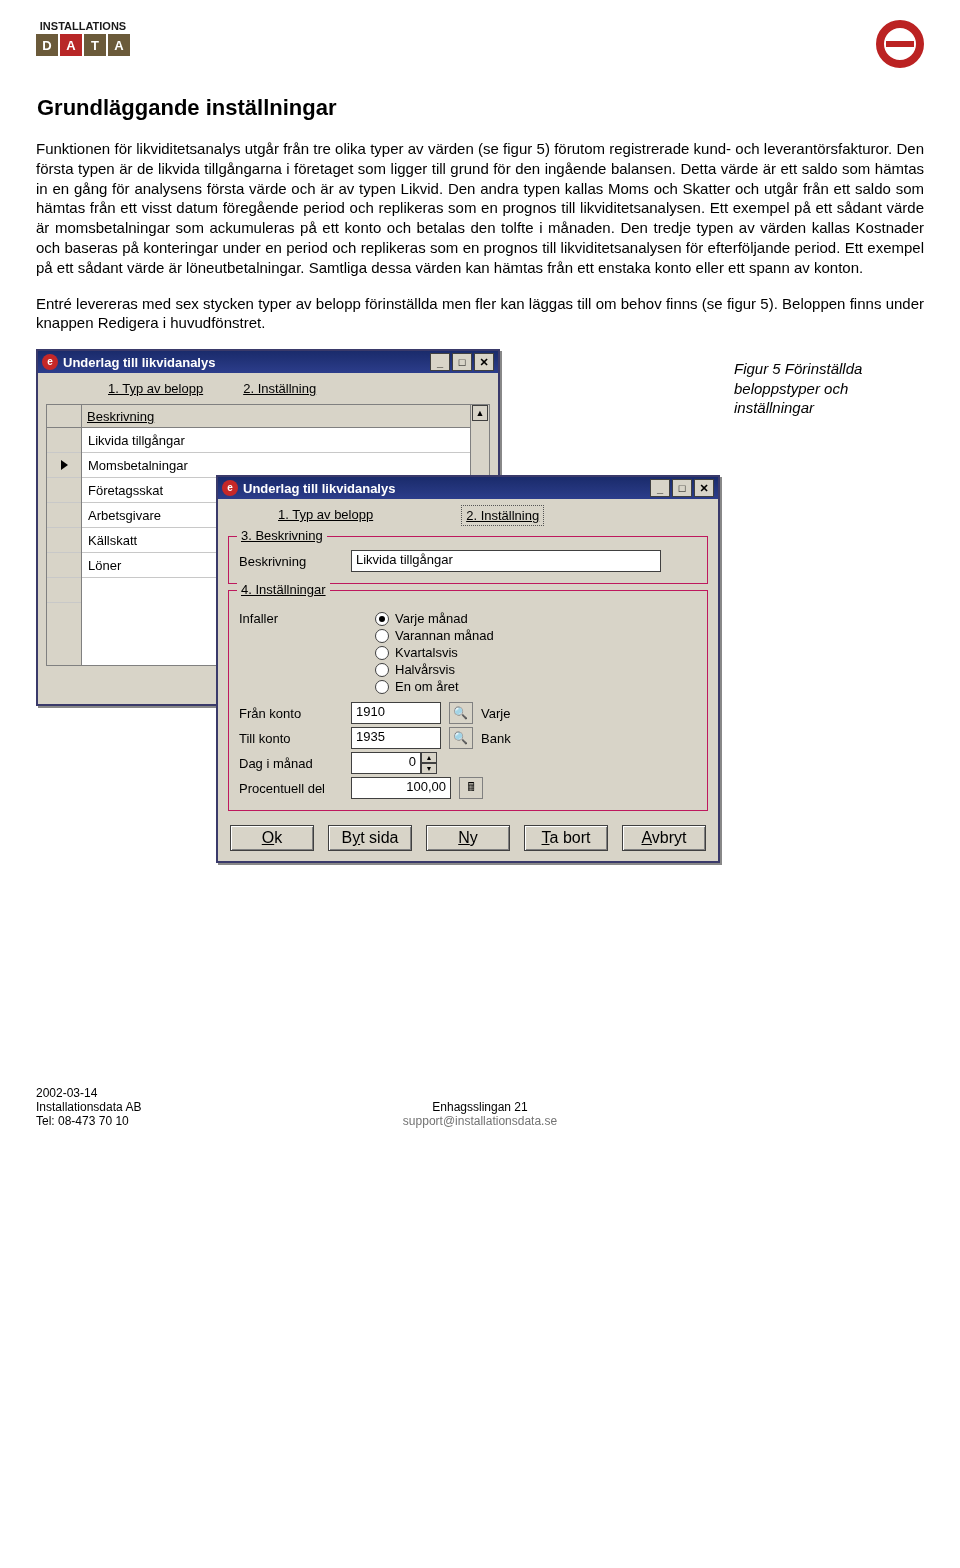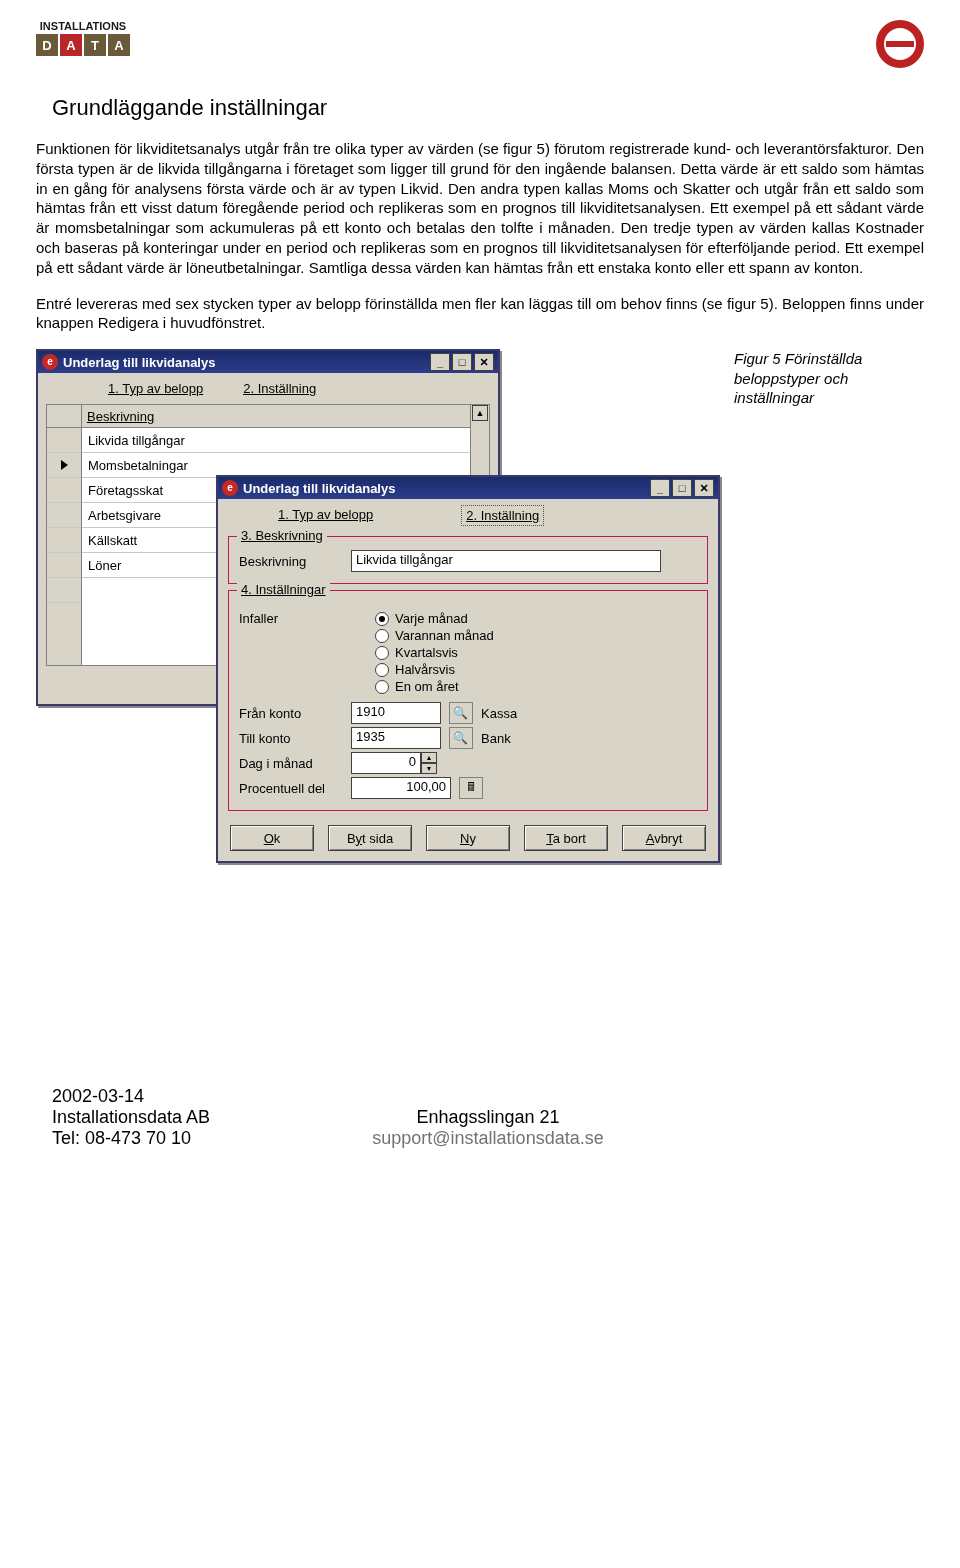--- a/index.html
+++ b/index.html
@@ -42,39 +42,39 @@
     font-size: 13px;
   }
   .block.d { background:#6b5a3a; }
   .block.a { background:#b82727; }
   .block.t { background:#6b5a3a; }
   .block.a2{ background:#6b5a3a; }
   .logo-right svg { width: 48px; height: 48px; }
   h2.section-title {
     font-family: Verdana, sans-serif;
     font-size: 22px;
-    font-weight: normal;
-    margin: 14px 0 18px 16px;
+    font-weight: bold;
+    margin: 14px 0 18px 1px;
   }
   p.body {
     text-align: justify;
     line-height: 1.32;
     margin: 0 0 16px 0;
   }
   .fig-area {
     display: flex;
     align-items: flex-start;
     gap: 18px;
     margin-top: 10px;
   }
   .fig-caption {
     font-style: italic;
     font-size: 15px;
     line-height: 1.3;
-    margin-top: 0;
+    margin-top: 10px;
     flex: 0 0 160px;
   }
   
   .win {
     font-family: Tahoma, Arial, sans-serif;
     font-size: 13px;
     background: #d8d4c8;
     border: 2px solid #3a3a6a;
     width: 460px;
     box-shadow: 2px 2px 0 #888;
@@ -198,31 +198,30 @@
   .spin .arrows { display:flex; flex-direction:column; }
   .spin .arrows div{
     width:14px;height:9px;border:1px solid #404040;background:#d8d4c8;
     font-size:7px;display:flex;align-items:center;justify-content:center;line-height:1;
   }
   .btnrow {
     display:flex; justify-content: space-between; padding:8px 12px 10px 12px;
   }
   .btn {
     width:82px;height:24px;border:1px solid #404040;background:#d8d4c8;
-    display:inline-flex;align-items:center;justify-content:center;font-size:13px;
+    display:inline-flex;align-items:center;justify-content:center;font-size:16px;
     box-shadow: 1px 1px 0 #fff inset, -1px -1px 0 #808080 inset;
   }
   .btn u { text-decoration: underline; }
 
   .footer {
     margin-top: 40px;
-    font-size: 18px;
+    font-size: 12px;
     display:grid;
     grid-template-columns: 1fr 1fr 1fr;
-    margin-left: 16px;
   }
   .footer .c2 { text-align:center; }
   .footer .c3 { text-align:right; }
   .footer a { color:#737373; }
 </style>
 </head>
 <body>
 
 <div class="header-bar">
   <div class="logo-left">
@@ -357,21 +356,21 @@
                 <span class="radio-dot"></span>
                 <span>En om året</span>
               </div>
           </div>
         </div>
 
         <div class="form-row" style="margin-top:8px;">
           <span class="lbl">Från konto</span>
           <span class="txt" style="width:80px">1910</span>
           <span class="iconbtn">🔍</span>
-          <span>Kassa</span>
+          <span>Varje</span>
         </div>
         <div class="form-row">
           <span class="lbl">Till konto</span>
           <span class="txt" style="width:80px">1935</span>
           <span class="iconbtn">🔍</span>
           <span>Bank</span>
         </div>
         <div class="form-row">
           <span class="lbl">Dag i månad</span>
           <div class="spin">

